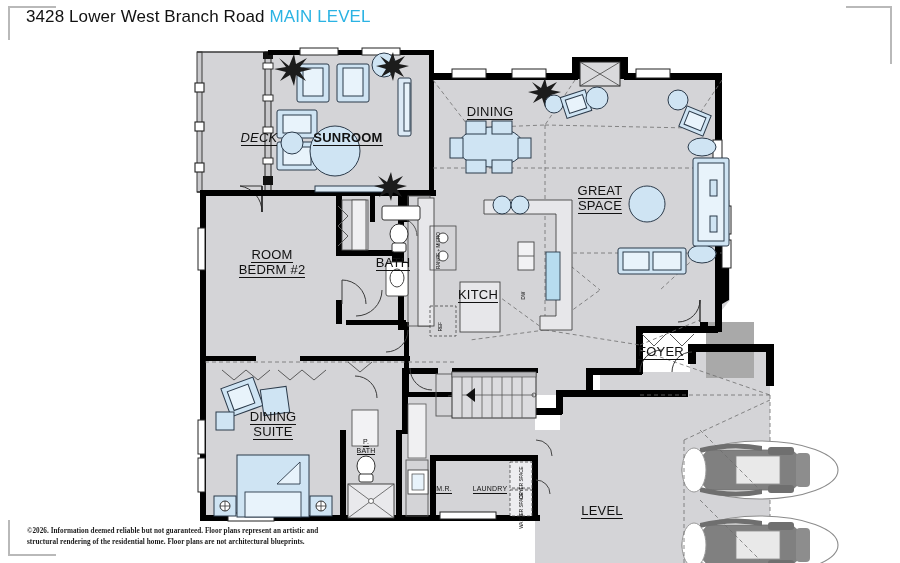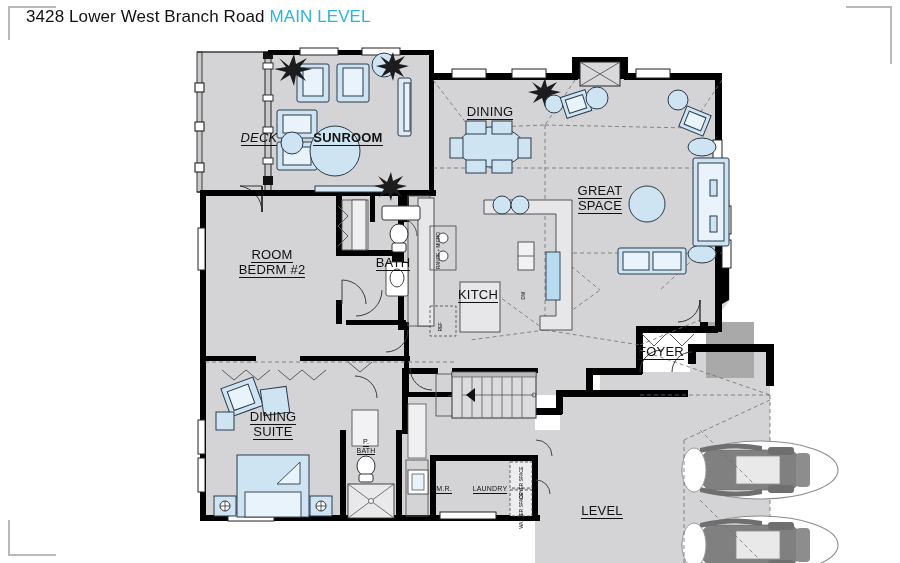--- a/index.html
+++ b/index.html
@@ -505,14 +505,15 @@
   <div class="vlabel" style="left:509px;top:293px;width:30px;transform:rotate(-90deg);">
     <span>DW</span>
   </div>
   <div class="vlabel" style="left:500px;top:480px;width:44px;transform:rotate(-90deg);">
     <span>DRYER SPACE</span>
   </div>
   <div class="vlabel" style="left:500px;top:508px;width:44px;transform:rotate(-90deg);">
     <span>WASHER SPACE</span>
   </div>
 
+  <div id="disclaimer">©2026. Information deemed reliable but not guaranteed. Floor plans represent an artistic and structural rendering of the residential home. Floor plans are not architectural blueprints.</div>
 
 </div>
 
 </body></html>

